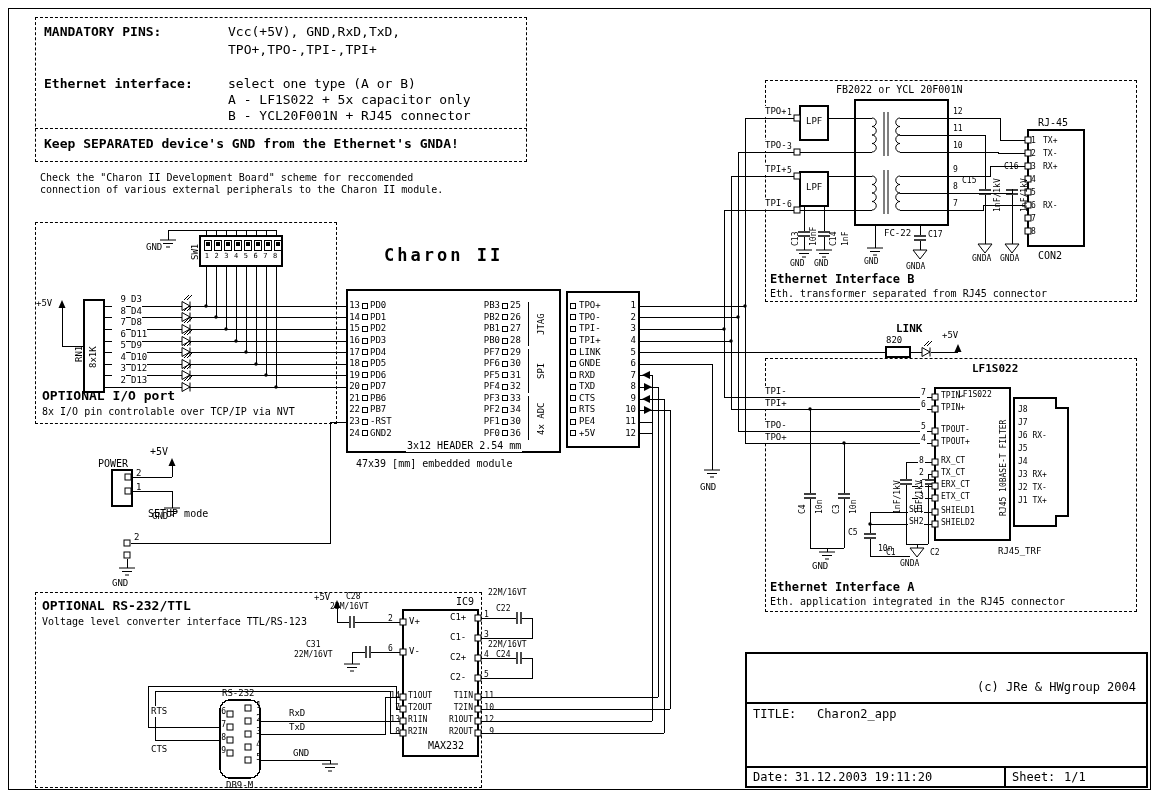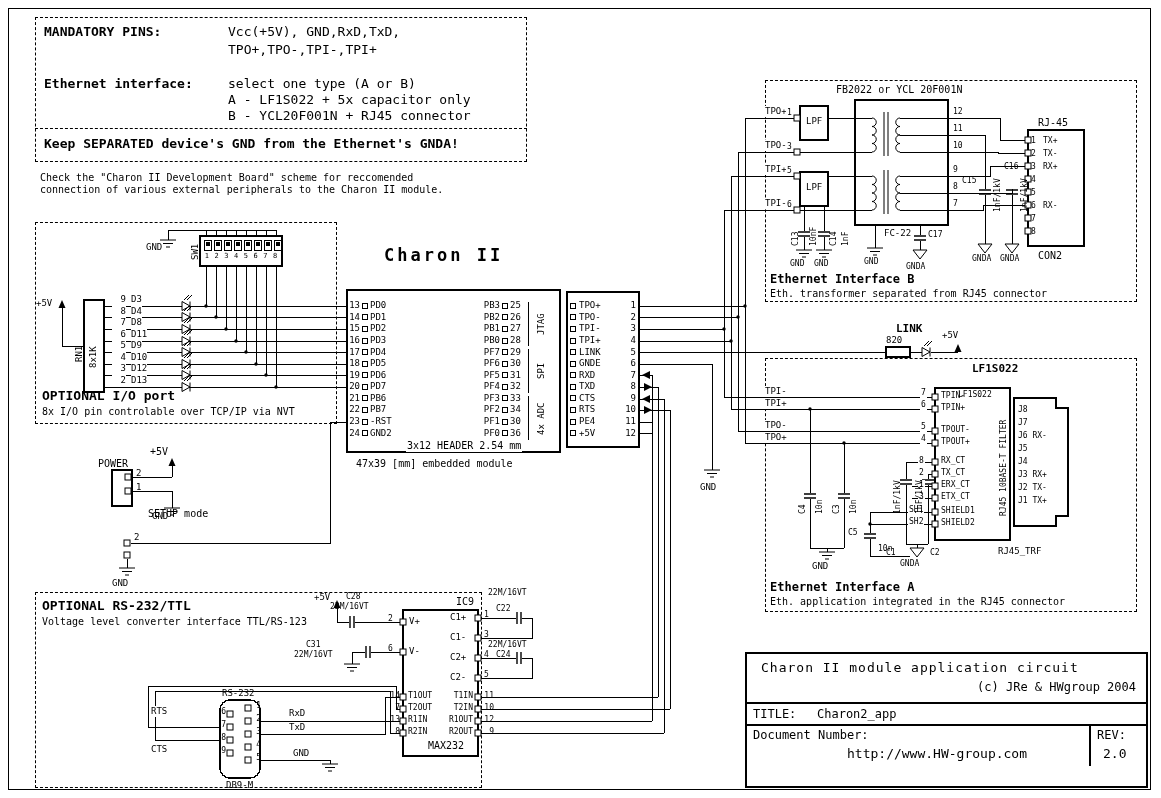--- a/index.html
+++ b/index.html
@@ -763,27 +763,26 @@
     <div>8</div>
     <div>9</div>
   </div>
 <div class="abs t9 bg" style="left:150px;top:706px">RTS</div>
 <div class="abs t9 bg" style="left:150px;top:744px">CTS</div>
 <div class="abs t9 bg" style="left:288px;top:708px">RxD</div>
 <div class="abs t9 bg" style="left:288px;top:722px">TxD</div>
 <div class="abs t9 bg" style="left:292px;top:748px">GND</div>
 
 <div class="tblock">
-  <div class="tb-abs t13" style="left:14px;top:6px;letter-spacing:1px">Charon II module application circuit</div>
   <div class="tb-abs t12" style="right:10px;top:26px">(c) JRe &amp; HWgroup 2004</div>
   <div class="tb-abs" style="left:0;top:48px;width:399px;height:22px;border-top:2px solid #000">
     <span class="tb-abs t12" style="left:6px;top:3px">TITLE:</span>
     <span class="tb-abs t12" style="left:70px;top:3px">Charon2_app</span>
   </div>
-  <div class="tb-abs" style="left:0;top:70px;width:399px;height:42px;border-top:2px solid #000">
-    <span class="tb-abs t12" style="left:6px;top:2px">Document Number:</span>
-    <span class="tb-abs t13" style="left:100px;top:20px">http://www.HW-group.com</span>
-    <span class="tb-abs" style="right:0;top:0;width:57px;height:40px;border-left:2px solid #000">
-      <span class="tb-abs t12" style="left:6px;top:2px">REV:</span>
-      <span class="tb-abs t13" style="left:12px;top:20px">2.0</span>
+  <div class="tb-abs" style="left:0;top:112px;width:399px;height:20px;border-top:2px solid #000">
+    <span class="tb-abs t12" style="left:6px;top:2px">Date:</span>
+    <span class="tb-abs t12" style="left:48px;top:2px">31.12.2003 19:11:20</span>
+    <span class="tb-abs" style="right:0;top:0;width:142px;height:18px;border-left:2px solid #000">
+      <span class="tb-abs t12" style="left:6px;top:2px">Sheet:</span>
+      <span class="tb-abs t12" style="left:58px;top:2px">1/1</span>
     </span>
   </div>
 </div>
 
 </body></html>

